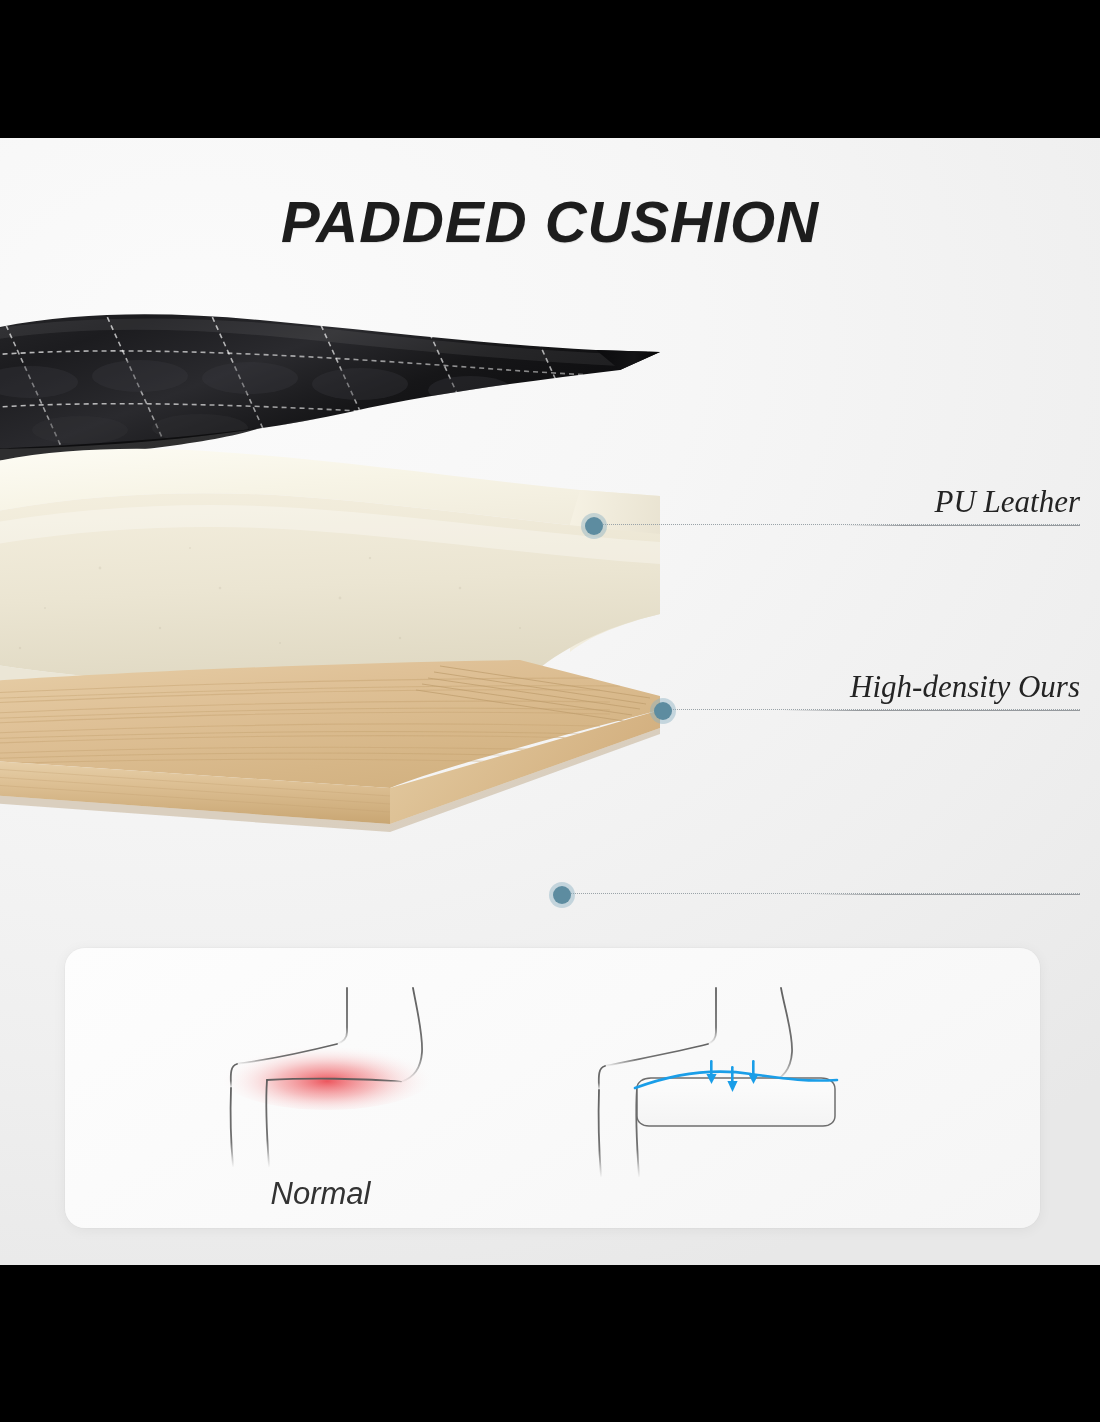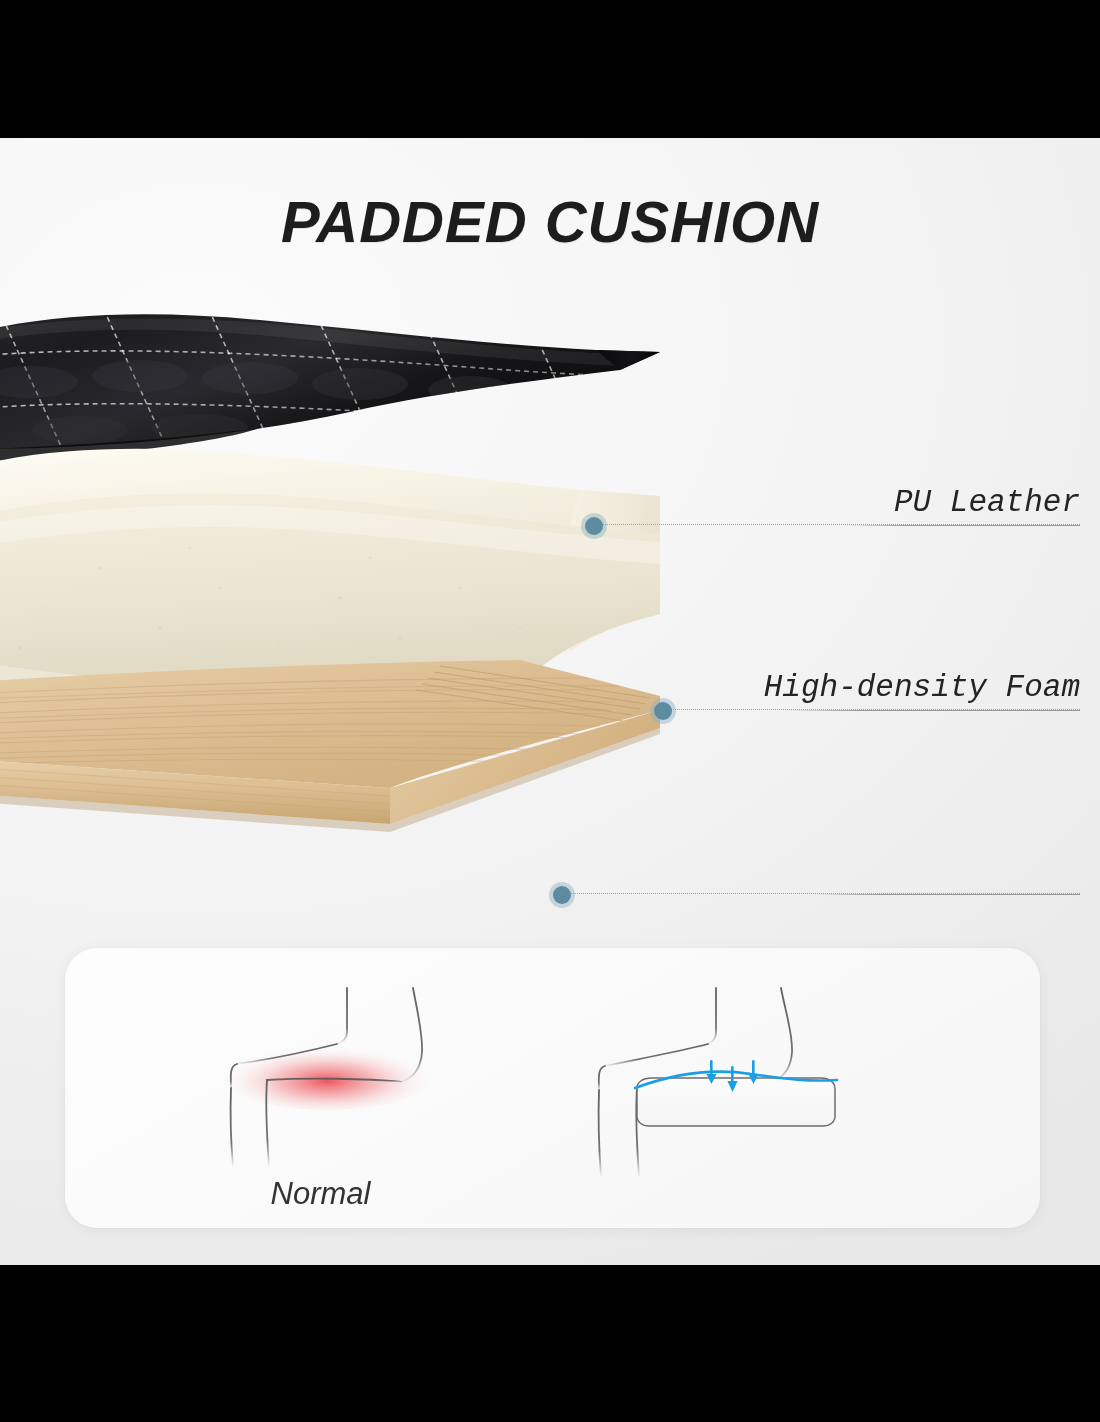--- a/index.html
+++ b/index.html
@@ -79,21 +79,21 @@
   }
   .callout .ctext {
     position: absolute;
     right: 0;
     bottom: 6px;
     font-size: 31px;
     font-style: italic;
     font-weight: 400;
     color: #242424;
     white-space: nowrap;
-    font-family: Liberation Mono, monospace;
+    font-family: Liberation Serif, serif;
   }
 
   #callout-leather   { left: 594px; top: 318px; width: 486px; }
   #callout-leather .leader    { width: 486px; }
   #callout-leather .underline { left: 250px; width: 236px; }
 
   #callout-foam      { left: 663px; top: 503px; width: 417px; }
   #callout-foam .leader       { width: 417px; }
   #callout-foam .underline    { left: 120px; width: 297px; }
 
@@ -109,21 +109,21 @@
   #plank-layer   { left: -40px; top: 500px; width: 740px; height: 240px; }
 
   
   #compare-panel {
     position: absolute;
     left: 65px;
     top: 810px;
     width: 975px;
     height: 280px;
     background: linear-gradient(150deg, #fdfdfd 0%, #fafafa 45%, #f5f5f5 100%);
-    border-radius: 32px;
+    border-radius: 20px;
     box-shadow: 0 2px 14px rgba(0,0,0,0.055), 0 0 0 1px rgba(0,0,0,0.015);
   }
   .compare-half {
     position: absolute;
     top: 0;
     width: 487px;
     height: 280px;
   }
   #half-normal { left: 0; }
   #half-ours   { left: 488px; }
@@ -345,21 +345,21 @@
       <div class="leader"></div>
       <div class="underline"></div>
       <div class="dot"></div>
       <div class="ctext">PU Leather</div>
     </div>
 
     <div class="callout" id="callout-foam">
       <div class="leader"></div>
       <div class="underline"></div>
       <div class="dot"></div>
-      <div class="ctext">High-density Foam</div>
+      <div class="ctext">High-density Ours</div>
     </div>
 
     <div class="callout" id="callout-plank">
       <div class="leader"></div>
       <div class="underline"></div>
       <div class="dot"></div>
     </div>
 
     <div id="compare-panel">
 

